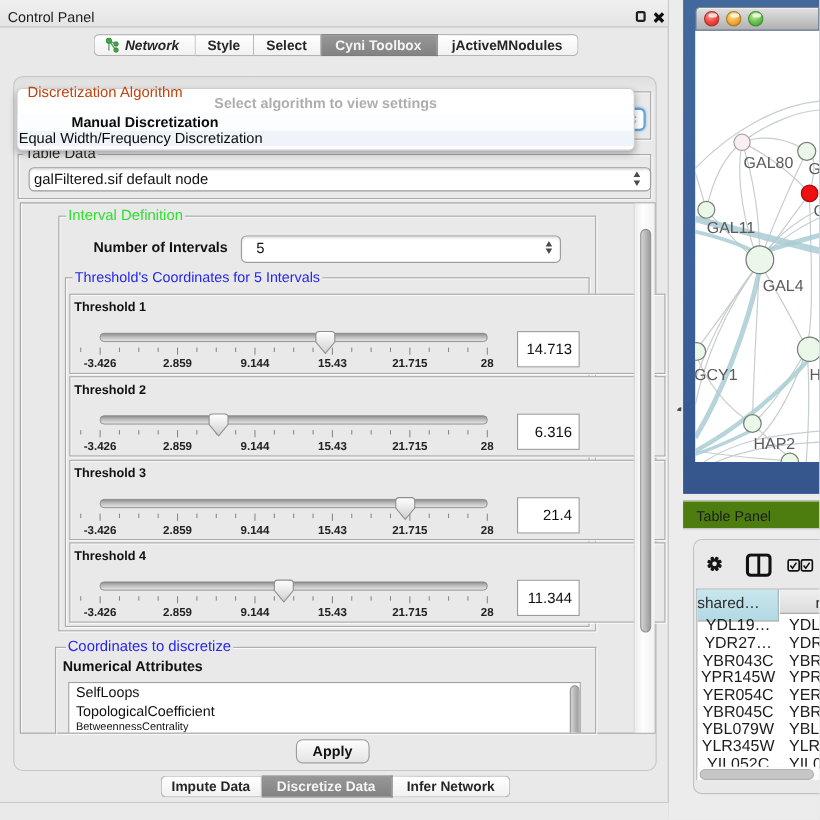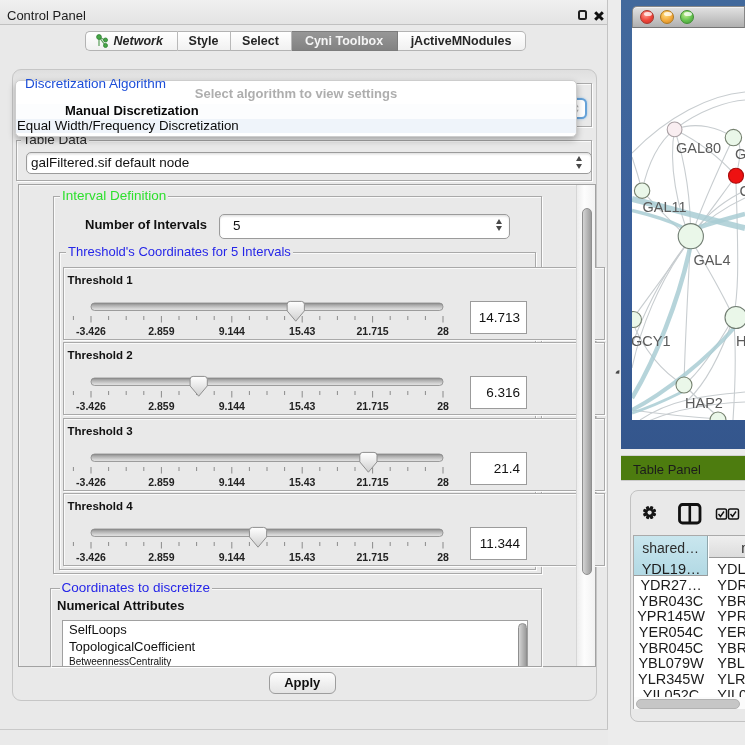--- a/index.html
+++ b/index.html
@@ -79,21 +79,21 @@
       <div class="tri-up" style="border-bottom-color:#777;"></div>
       <div class="tri-dn" style="border-top-color:#777;"></div>
     </div>
 
   <div class="gbox" style="left:15.5px; top:83px; width:576.5px; height:43.5px;"></div>
 
   <div class="abs" style="left:15px; top:80px; width:562px; height:57px; background:#fff; border:1px solid #cdcdcd; border-radius:5px; box-shadow:0 3px 7px rgba(0,0,0,0.30); z-index:5; overflow:hidden;">
       <div style="position:absolute; left:0; top:22.5px; width:100%; height:15px; background:#fcfdfe;"></div>
       <div style="position:absolute; left:0; top:37.5px; width:100%; height:14.3px; background:#eff4fa;"></div>
     </div>
-  <div class="abs" style="left:25px; top:76px; font-size:13.5px; color:#1d4ed8; z-index:6;">Discretization Algorithm</div>
+  <div class="abs" style="left:25px; top:76px; font-size:13.5px; color:#c2410c; z-index:6;">Discretization Algorithm</div>
   <div class="abs" style="left:15px; top:86px; width:562px; text-align:center; font-size:13px; font-weight:bold; color:#aeaeae; z-index:6;">Select algorithm to view settings</div>
   <div class="abs" style="left:17px; top:103px; font-size:13px; font-weight:bold; color:#0a0a0a; z-index:6;padding-left:48px;">Manual Discretization</div>
   <div class="abs" style="left:17px; top:118px; font-size:13.3px; color:#0a0a0a; z-index:6;">Equal Width/Frequency Discretization</div>
 
   <div class="gbox" style="left:15.5px; top:140px; width:576.5px; height:40.5px;">
     <span class="gt" style="color:#2a2a2a; left:4px;">Table Data</span>
   </div>
   <div class="white-field" style="left:26px; top:151.5px; width:566px; height:22px;"></div>
   <div class="abs" style="left:31px; top:154.5px; font-size:13.5px; color:#111;">galFiltered.sif default node</div>
   <div class="combo-arrows" style="left:576px; top:156px;">
@@ -245,20 +245,25 @@
   <div class="abs" style="left:57px; top:598px; font-size:13px; font-weight:bold; color:#111;">Numerical Attributes</div>
   <div class="abs" style="left:61.5px; top:620px; width:466.5px; height:46.5px; background:#fff; border:1px solid #a0a0a0; overflow:hidden;">
     <div style="position:absolute; left:6.5px; top:0.5px; font-size:13px; color:#111;">SelfLoops</div>
     <div style="position:absolute; left:6.5px; top:17.5px; font-size:13px; color:#111;">TopologicalCoefficient</div>
     <div style="position:absolute; left:6.5px; top:34.5px; font-size:10px; color:#111;">BetweennessCentrality</div>
     <div class="vscroll-thumb" style="right:0.5px; top:1.5px; width:8.5px; height:60px;"></div>
   </div>
 
   <div id="applybtn">Apply</div>
 
+  <div class="tabrow" style="left:146px; top:704.5px;">
+    <div class="tab first" style="width:91.5px;">Impute Data</div>
+    <div class="tab sel" style="width:119px;">Discretize Data</div>
+    <div class="tab last" style="width:107.5px;">Infer Network</div>
+  </div>
 
   <div class="abs" style="left:0; top:728.5px; width:608px; height:17px; background:#eaeaea; border-top:1px solid #c9c9c9;"></div>
 </div>
 
 <svg class="abs" style="left:615px; top:369px;" width="6" height="6" viewBox="0 0 6 6">
     <path d="M 0.5,4.5 Q 1,1.5 4.5,1.2 L 4.2,4.8 Z" fill="#4a4a4a"></path>
   </svg>
 
 <div id="bluewin"></div>
 <div id="wtitle"></div>
@@ -355,21 +360,21 @@
     <line x1="47.8" y1="2" x2="47.8" y2="20" stroke-width="2.6"></line>
   </g>
   <g stroke="#111" fill="none">
     <rect x="74.5" y="6" width="10" height="10" rx="1.5" stroke-width="1.5"></rect>
     <path d="M 76.5,11 l 2,2.5 l 3.5,-5" stroke-width="1.4"></path>
     <rect x="86.5" y="6" width="10" height="10" rx="1.5" stroke-width="1.5"></rect>
     <path d="M 88.5,11 l 2,2.5 l 3.5,-5" stroke-width="1.4"></path>
   </g>
 </svg>
 <div class="abs" style="left:632.8px; top:534.5px; width:112.2px; height:174.5px; background:#fff; border-left:1px solid #aaa; border-top:1px solid #aaa; overflow:hidden;">
-    <div style="position:absolute; left:0; top:0; width:74.5px; height:40px; background:linear-gradient(#c9e6ee,#b2d9e4); border-right:1px solid #8fa6ac; border-bottom:1px solid #9a9a9a; font-size:14px; color:#2c2c2c; text-align:center; line-height:25px;">shared…</div>
+    <div style="position:absolute; left:0; top:0; width:74.5px; height:29px; background:linear-gradient(#c9e6ee,#b2d9e4); border-right:1px solid #8fa6ac; border-bottom:1px solid #9a9a9a; font-size:14px; color:#2c2c2c; line-height:25px;">shared…</div>
     <div style="position:absolute; left:75.5px; top:0; width:60px; height:22.5px; background:linear-gradient(#efefef,#dcdcdc); border-bottom:1px solid #9a9a9a; font-size:14px; color:#2c2c2c; padding-left:32px; line-height:25px;">na…</div>
     <div style="position:absolute; left:0; top:25.6px; width:74.5px; font-size:14.5px; color:#1c1c1c; text-align:center;">YDL19…</div>
     <div style="position:absolute; left:83.5px; top:25.6px; font-size:14.5px; color:#1c1c1c; white-space:nowrap;">YDL194W</div>
     <div style="position:absolute; left:0; top:41.3px; width:74.5px; font-size:14.5px; color:#1c1c1c; text-align:center;">YDR27…</div>
     <div style="position:absolute; left:83.5px; top:41.3px; font-size:14.5px; color:#1c1c1c; white-space:nowrap;">YDR277C</div>
     <div style="position:absolute; left:0; top:57.0px; width:74.5px; font-size:14.5px; color:#1c1c1c; text-align:center;">YBR043C</div>
     <div style="position:absolute; left:83.5px; top:57.0px; font-size:14.5px; color:#1c1c1c; white-space:nowrap;">YBR043C</div>
     <div style="position:absolute; left:0; top:72.7px; width:74.5px; font-size:14.5px; color:#1c1c1c; text-align:center;">YPR145W</div>
     <div style="position:absolute; left:83.5px; top:72.7px; font-size:14.5px; color:#1c1c1c; white-space:nowrap;">YPR145W</div>
     <div style="position:absolute; left:0; top:88.4px; width:74.5px; font-size:14.5px; color:#1c1c1c; text-align:center;">YER054C</div>

